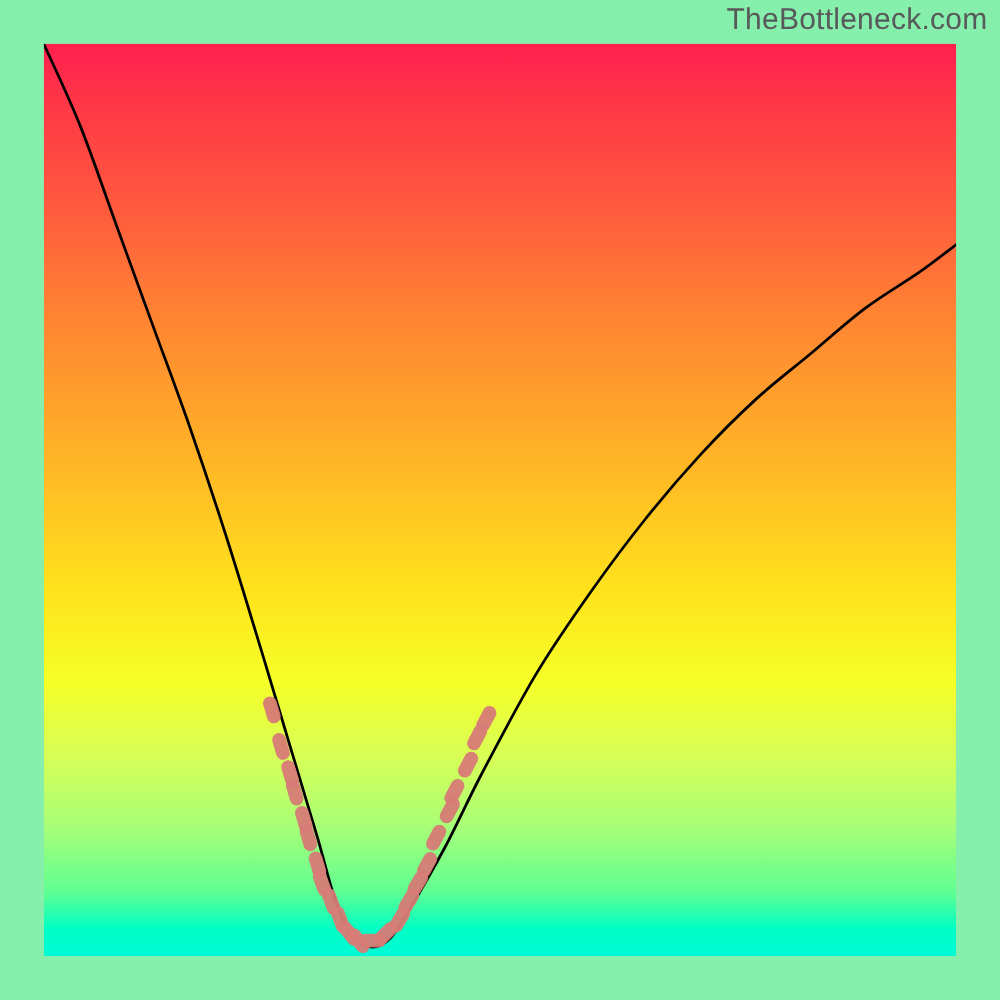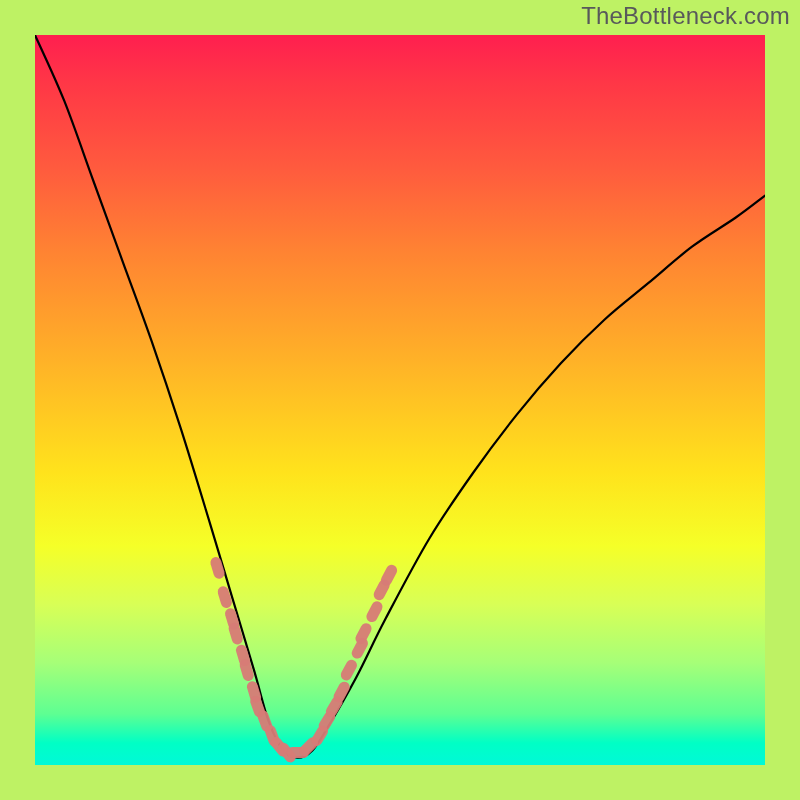--- a/index.html
+++ b/index.html
@@ -1,21 +1,21 @@
 <!DOCTYPE html>
 <html><head>
 <meta charset="utf-8">
 <style>
   * { margin: 0; padding: 0; box-sizing: border-box; }
   html, body { width: 800px; height: 800px; overflow: hidden; background: #000; }
   .frame {
     position: relative;
     width: 800px;
     height: 800px;
-    background: #bef264;
+    background: #86efac;
     text-align: center;
   }
   .watermark {
     position: absolute;
     top: 2px;
     right: 10px;
     font-family: Arial, Helvetica, sans-serif;
     font-size: 24px;
     font-weight: 500;
     color: #58595b;

